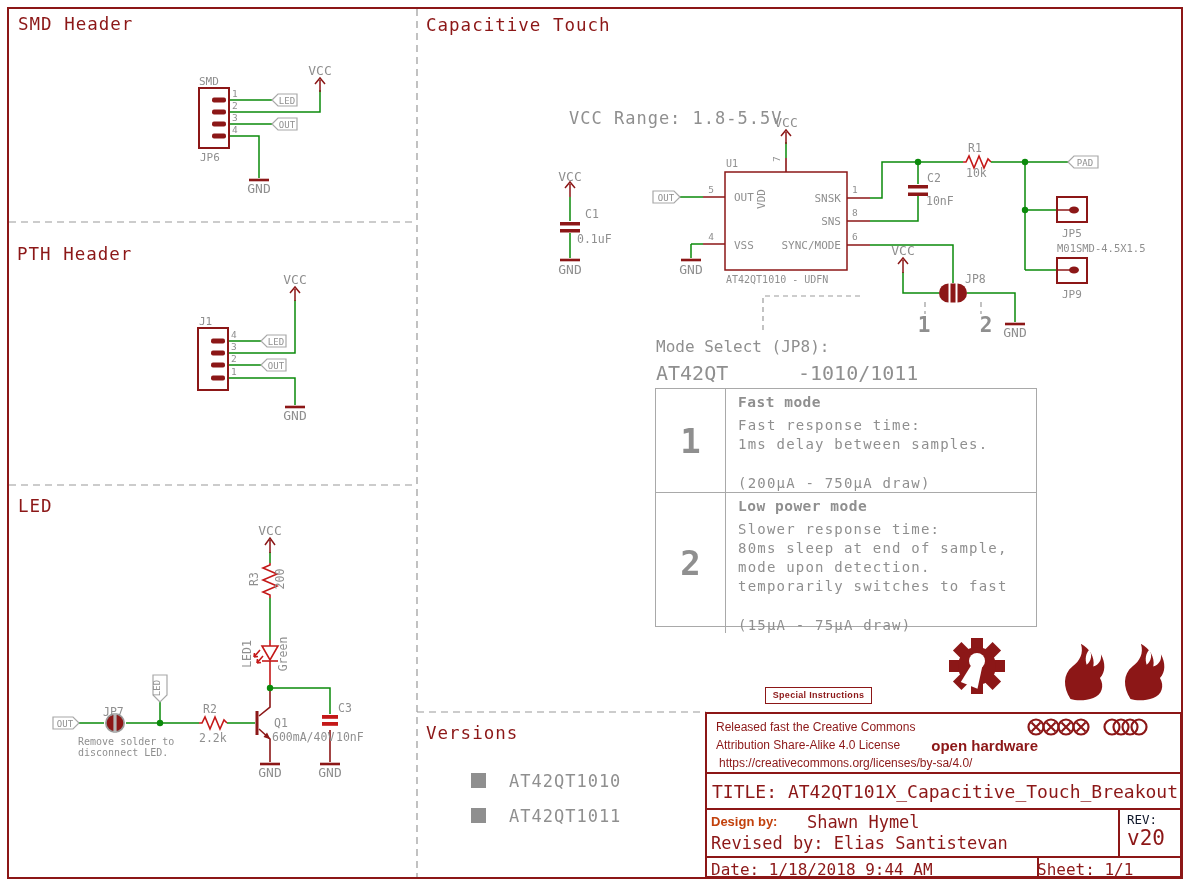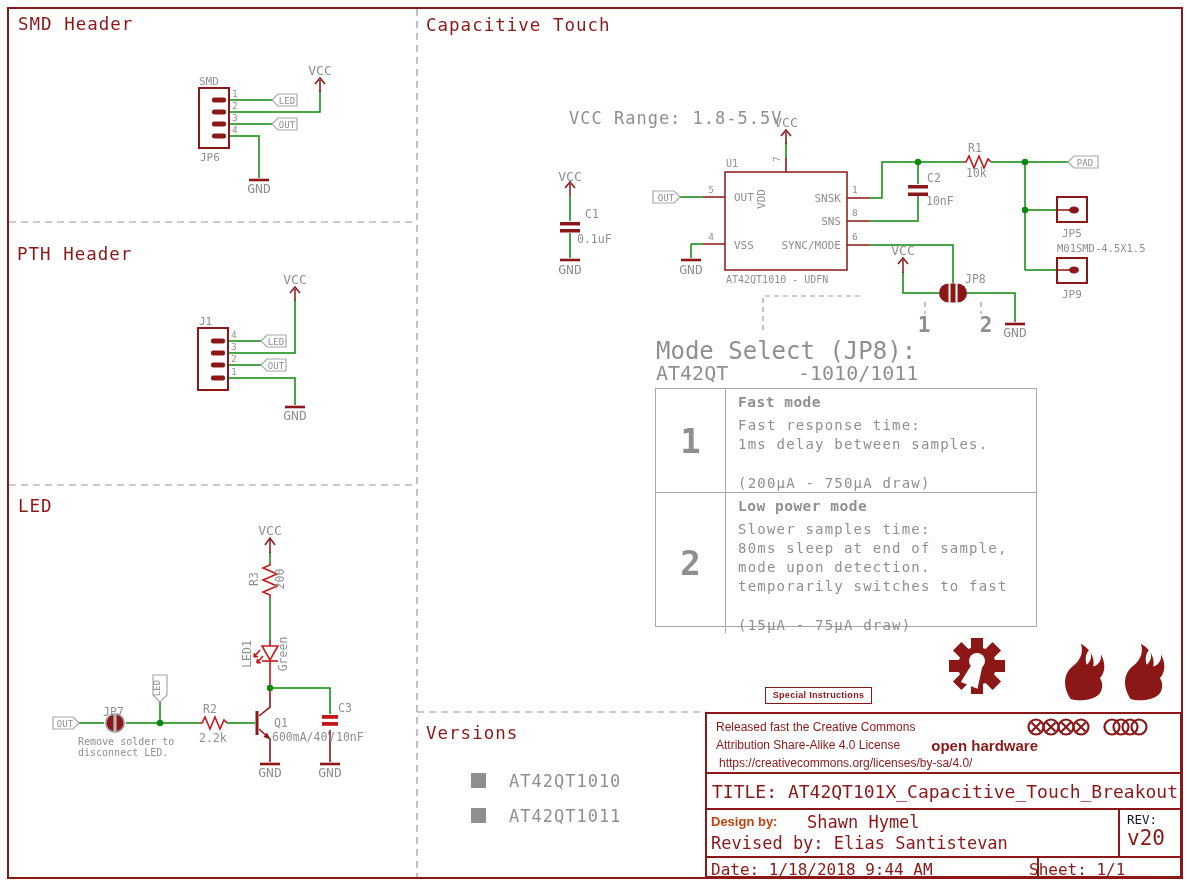--- a/index.html
+++ b/index.html
@@ -19,21 +19,21 @@
   .sym15{stroke:#8c1717;stroke-width:1.5;fill:none;}
   .bright{stroke:#c41818;stroke-width:1.6;fill:none;}
   .gndbar{stroke:#8c1717;stroke-width:2.6;}
   .dash{stroke:#999999;stroke-width:1.2;stroke-dasharray:7 5;fill:none;}
   .dash2{stroke:#9b9b9b;stroke-width:1.2;stroke-dasharray:5 4;fill:none;}
   .tag{stroke:#a8a8a8;stroke-width:1.2;fill:#ffffff;}
   .dot{fill:#0b8a0b;}
   .maroonfill{fill:#8c1717;}
   .redfill{fill:#c41818;}
   
-  .ms-title{font-size:24px;color:#8f8f8f;letter-spacing:0px;}
+  .ms-title{font-size:16px;color:#8f8f8f;letter-spacing:0px;}
   .ms-sub{font-size:20px;color:#8f8f8f;}
   .ms-table{border:1.5px solid #a9a9a9;display:grid;grid-template-columns:70px 1fr;
             grid-template-rows:104px 1fr;color:#8f8f8f;}
   .ms-num{display:flex;align-items:center;justify-content:center;font-size:34px;font-weight:bold;
           border-right:1.5px solid #a9a9a9;}
   .ms-cell{padding:5px 6px 0 12px;}
   .ms-r1{border-bottom:1.5px solid #a9a9a9;}
   .ms-h{font-size:14.5px;font-weight:bold;letter-spacing:.5px;margin-bottom:6px;}
   .ms-l{font-size:14px;letter-spacing:1.2px;line-height:19px;white-space:nowrap;}
   .ms-d{font-size:14px;letter-spacing:1.2px;margin-top:21px;white-space:nowrap;}
@@ -370,21 +370,21 @@
   <div class="ms-num ms-r1">1</div>
   <div class="ms-cell ms-r1">
     <div class="ms-h">Fast mode</div>
     <div class="ms-l">Fast response time:</div>
     <div class="ms-l">1ms delay between samples.</div>
     <div class="ms-d">(200µA - 750µA draw)</div>
   </div>
   <div class="ms-num">2</div>
   <div class="ms-cell">
     <div class="ms-h">Low power mode</div>
-    <div class="ms-l">Slower samples time:</div>
+    <div class="ms-l">Slower response time:</div>
     <div class="ms-l">80ms sleep at end of sample,</div>
     <div class="ms-l">mode upon detection.</div>
     <div class="ms-l">temporarily switches to fast</div>
     <div class="ms-d">(15µA - 75µA draw)</div>
   </div>
 </div>
 
 <div class="abs spec" style="left:765px;top:687px;width:105px;height:15px;">Special Instructions</div>
 <div class="abs oshw" style="left:920px;top:693px;width:118px;">open hardware</div>
 
@@ -413,17 +413,17 @@
   <div class="abs tb-rev" style="left:420px;top:98px;">REV:</div>
   <div class="abs tb-rev-v" style="left:420px;top:112px;">v20</div>
 
   <div class="abs hline" style="top:142px;"></div>
 
   <div class="abs tb-mono16" style="left:4px;top:146px;">
     <span>Date:</span>
     <span>1/18/2018 9:44 AM</span>
   </div>
   <div class="abs vline" style="left:330px;top:144px;height:18px;"></div>
-  <div class="abs tb-mono16" style="left:322px;top:146px;">
+  <div class="abs tb-mono16" style="left:330px;top:146px;">
     <span>Sheet:</span>
     <span>1/1</span>
   </div>
 </div>
 
 </body></html>

